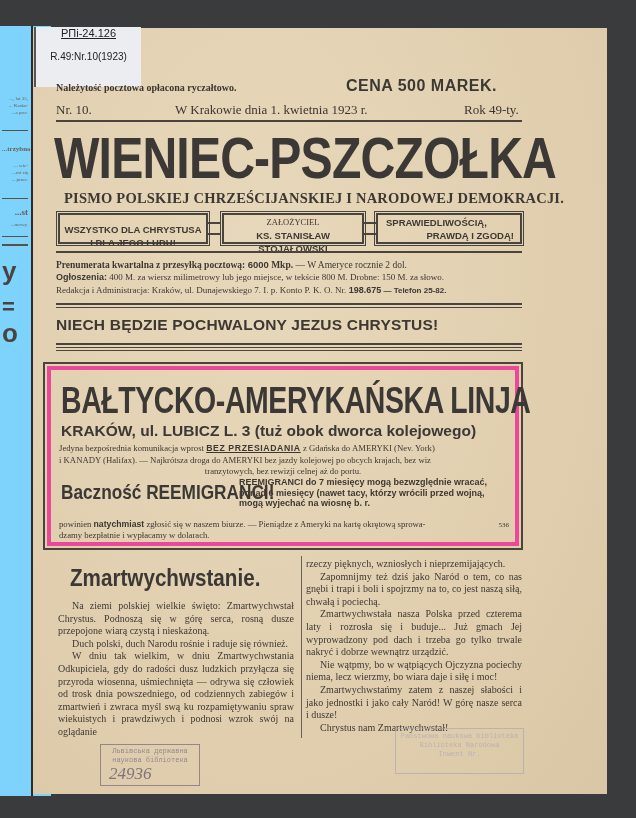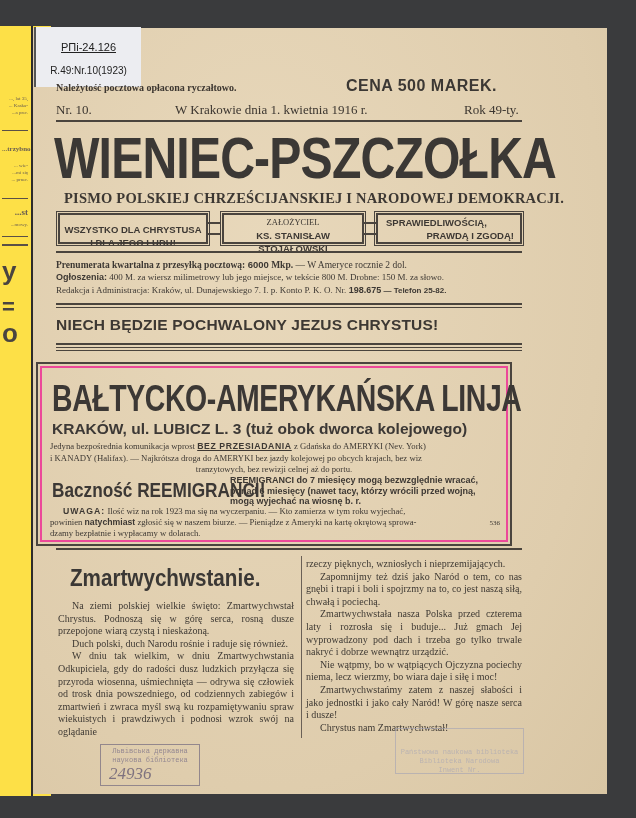--- a/index.html
+++ b/index.html
@@ -4,37 +4,37 @@
 <style>
   html, body { margin:0; padding:0; }
   body {
     width:636px; height:818px; overflow:hidden; position:relative;
     background:#3a3b3d;
     font-family:"Liberation Serif", serif;
     color:#3b3732;
   }
   .left-page {
     position:absolute; left:0; top:26px; width:51px; height:770px;
-    background:#fde047; overflow:hidden;
+    background:#7dd3fc; overflow:hidden;
   }
   .left-page .frag { position:absolute; left:2px; font-size:5px; line-height:6px; color:#6a5e50; width:26px; text-align:right; }
   .left-page .rule { position:absolute; left:2px; width:26px; height:1px; background:#5a5046; }
   .left-page .big { position:absolute; left:2px; font-family:"Liberation Sans", sans-serif; font-weight:bold; color:#4a4440; }
   .page-edge { position:absolute; left:31px; top:26px; width:2px; height:770px; background:#2e2c2a; }
   .page {
     position:absolute; left:33px; top:28px; width:574px; height:766px;
     background:#e3d2b4;
     background-image:radial-gradient(ellipse at 40% 30%, #e8d8bb 0%, #dfcdad 70%, #d9c6a4 100%);
   }
   .label {
     position:absolute; left:34px; top:27px; width:105px; height:60px;
     background:#ecedf1; border-left:2px solid #555;
     font-family:"Liberation Sans", sans-serif; text-align:center; color:#222;
   }
-  .label .l1 { margin-top:14px; font-size:11px; text-decoration:underline; }
+  .label .l1 { font-size:11px; text-decoration:underline; }
   .label .l2 { font-size:10px; margin-top:12px; }
   .abs { position:absolute; }
   .postal { left:56px; top:82px; font-size:10px; font-weight:bold; color:#3c3630; }
   .price { left:346px; top:77px; font-family:"Liberation Sans", sans-serif; font-weight:bold; font-size:16px; color:#3c3834; letter-spacing:0.5px; }
   .nr { left:56px; top:102px; font-size:13px; color:#3c3630; }
   .date { left:175px; top:102px; font-size:13px; color:#3c3630; }
   .year { left:464px; top:102px; font-size:13px; color:#3c3630; }
   .hr { position:absolute; background:#4a443d; height:2px; }
   .title {
     left:54px; top:128px; width:470px; font-family:"Liberation Sans", sans-serif; font-weight:bold;
@@ -45,22 +45,22 @@
   .motto-box {
     position:absolute; border:2px solid #4a443e; outline:1px solid #4a443e; outline-offset:1px;
     font-family:"Liberation Sans", sans-serif; font-weight:bold; font-size:9.5px; color:#3d3833;
     text-align:center; line-height:13px;
   }
   .connector { position:absolute; width:12px; height:9px; border-top:2px solid #4a443e; border-bottom:2px solid #4a443e; }
   .info { left:56px; width:466px; font-size:9.5px; line-height:13px; color:#3d3833; white-space:nowrap; }
   .info b.sans { font-family:"Liberation Sans", sans-serif; }
   .slogan { left:56px; top:316px; width:466px; font-family:"Liberation Sans", sans-serif; font-weight:bold; font-size:15.5px; color:#3d3833; letter-spacing:0.2px; }
   .ad {
-    position:absolute; left:40px; top:366px; width:464px; height:172px;
-    border:2px solid #ec4899; outline:2px solid #4a443e; outline-offset:2px;
+    position:absolute; left:47px; top:366px; width:464px; height:172px;
+    border:4px solid #ec4899; outline:2px solid #4a443e; outline-offset:2px;
   }
   .ad-title { position:absolute; left:10px; top:10px; font-family:"Liberation Sans", sans-serif; font-weight:bold; font-size:36px; color:#3c3835; transform:scaleX(0.79); transform-origin:left; white-space:nowrap; letter-spacing:-0.5px; }
   .ad-addr { position:absolute; left:10px; top:52px; font-family:"Liberation Sans", sans-serif; font-weight:bold; font-size:15.5px; color:#3c3835; white-space:nowrap; }
   .ad-text { position:absolute; left:8px; width:448px; font-size:8.7px; line-height:11px; color:#3d3833; }
   .ad-attn { position:absolute; left:10px; top:110px; font-family:"Liberation Sans", sans-serif; font-weight:bold; font-size:21px; color:#3c3835; transform:scaleX(0.82); transform-origin:left; white-space:nowrap; }
   .ad-reem { position:absolute; left:188px; top:107px; width:262px; font-family:"Liberation Sans", sans-serif; font-weight:bold; font-size:9px; line-height:10.5px; color:#3d3833; }
   .article-title { left:70px; top:564px; font-family:"Liberation Sans", sans-serif; font-weight:bold; font-size:24px; color:#3b3835; transform:scaleX(0.86); transform-origin:left; white-space:nowrap; }
   .col { position:absolute; font-size:10px; line-height:12.6px; color:#3e3933; text-align:justify; }
   .col p { margin:0; text-indent:14px; }
   .col-divider { position:absolute; left:301px; top:556px; width:1px; height:182px; background:#6a6056; }
@@ -98,21 +98,21 @@
 <div class="page"></div>
 
 <div class="label">
   <div class="l1">РПі-24.126</div>
   <div class="l2">R.49:Nr.10(1923)</div>
 </div>
 
 <div class="abs postal">Należytość pocztowa opłacona ryczałtowo.</div>
 <div class="abs price">CENA 500 MAREK.</div>
 <div class="abs nr">Nr. 10.</div>
-<div class="abs date">W Krakowie dnia 1. kwietnia 1916 r.</div>
+<div class="abs date">W Krakowie dnia 1. kwietnia 1923 r.</div>
 <div class="abs year">Rok 49-ty.</div>
 <div class="hr" style="left:56px;top:120px;width:466px"></div>
 
 <div class="abs title">WIENIEC-PSZCZOŁKA</div>
 <div class="abs subtitle">PISMO POLSKIEJ CHRZEŚCIJANSKIEJ I NARODOWEJ DEMOKRACJI.</div>
 
 <div class="motto-box" style="left:58px;top:213px;width:146px;height:27px">
   <div style="margin-top:8px">WSZYSTKO DLA CHRYSTUSA</div>
   <div>I DLA JEGO LUDU!</div>
 </div>
@@ -156,24 +156,20 @@
   <div class="ad-addr">KRAKÓW, ul. LUBICZ L. 3 (tuż obok dworca kolejowego)</div>
   <div class="ad-text" style="top:73px;white-space:nowrap">
     <span>Jedyna bezpośrednia komunikacja wprost</span>
     <b style="font-family:'Liberation Sans',sans-serif;text-decoration:underline;letter-spacing:0.6px">BEZ PRZESIADANIA</b>
     <span>z Gdańska do AMERYKI (Nev. York)</span>
   </div>
   <div class="ad-text" style="top:85px;white-space:nowrap">i KANADY (Halifax). — Najkrótsza droga do AMERYKI bez jazdy kolejowej po obcych krajach, bez wiz</div>
   <div class="ad-text" style="top:96px;text-align:center">tranzytowych, bez rewizji celnej aż do portu.</div>
   <div class="ad-attn">Baczność REEMIGRANCI!</div>
   <div class="ad-reem">REEMIGRANCI do 7 miesięcy mogą bezwzględnie wracać, ponad 6 miesięcy (nawet tacy, którzy wrócili przed wojną, mogą wyjechać na wiosnę b. r.</div>
-  <div class="ad-text" style="top:138px;white-space:nowrap">
-    &nbsp;&nbsp;&nbsp;&nbsp;&nbsp;&nbsp;<b style="font-family:'Liberation Sans',sans-serif;letter-spacing:1px">UWAGA:</b>
-    <span>Ilość wiz na rok 1923 ma się na wyczerpaniu. — Kto zamierza w tym roku wyjechać,</span>
-  </div>
   <div class="ad-text" style="top:149px;white-space:nowrap">
     <span>powinien</span>
     <b style="font-family:'Liberation Sans',sans-serif">natychmiast</b>
     <span>zgłosić się w naszem biurze. — Pieniądze z Ameryki na kartę okrętową sprowa-</span>
   </div>
   <div class="ad-text" style="top:160px">dzamy bezpłatnie i wypłacamy w dolarach.</div>
   <div class="mark" style="right:6px;top:151px">536</div>
 </div>
 <div class="hr" style="left:56px;top:548px;width:466px;height:2px"></div>
 
@@ -192,16 +188,16 @@
   <p>Zmartwychwstańmy zatem z naszej słabości i jako jednostki i jako cały Naród! W górę nasze serca i dusze!</p>
   <p>Chrystus nam Zmartwychwstał!</p>
 </div>
 
 <div class="stamp" style="left:100px;top:744px;width:98px;height:40px">
   <div style="margin-top:2px">Львівська державна</div>
   <div>наукова бібліотека</div>
   <div class="num">24936</div>
 </div>
 <div class="stamp stamp2" style="left:395px;top:728px;width:127px;height:44px">
-  <div style="margin-top:19px">Państwowa naukowa biblioteka</div>
+  <div style="margin-top:3px">Państwowa naukowa biblioteka</div>
   <div>Biblioteka Narodowa</div>
   <div>Inwent Nr.</div>
 </div>
 
 </body></html>

